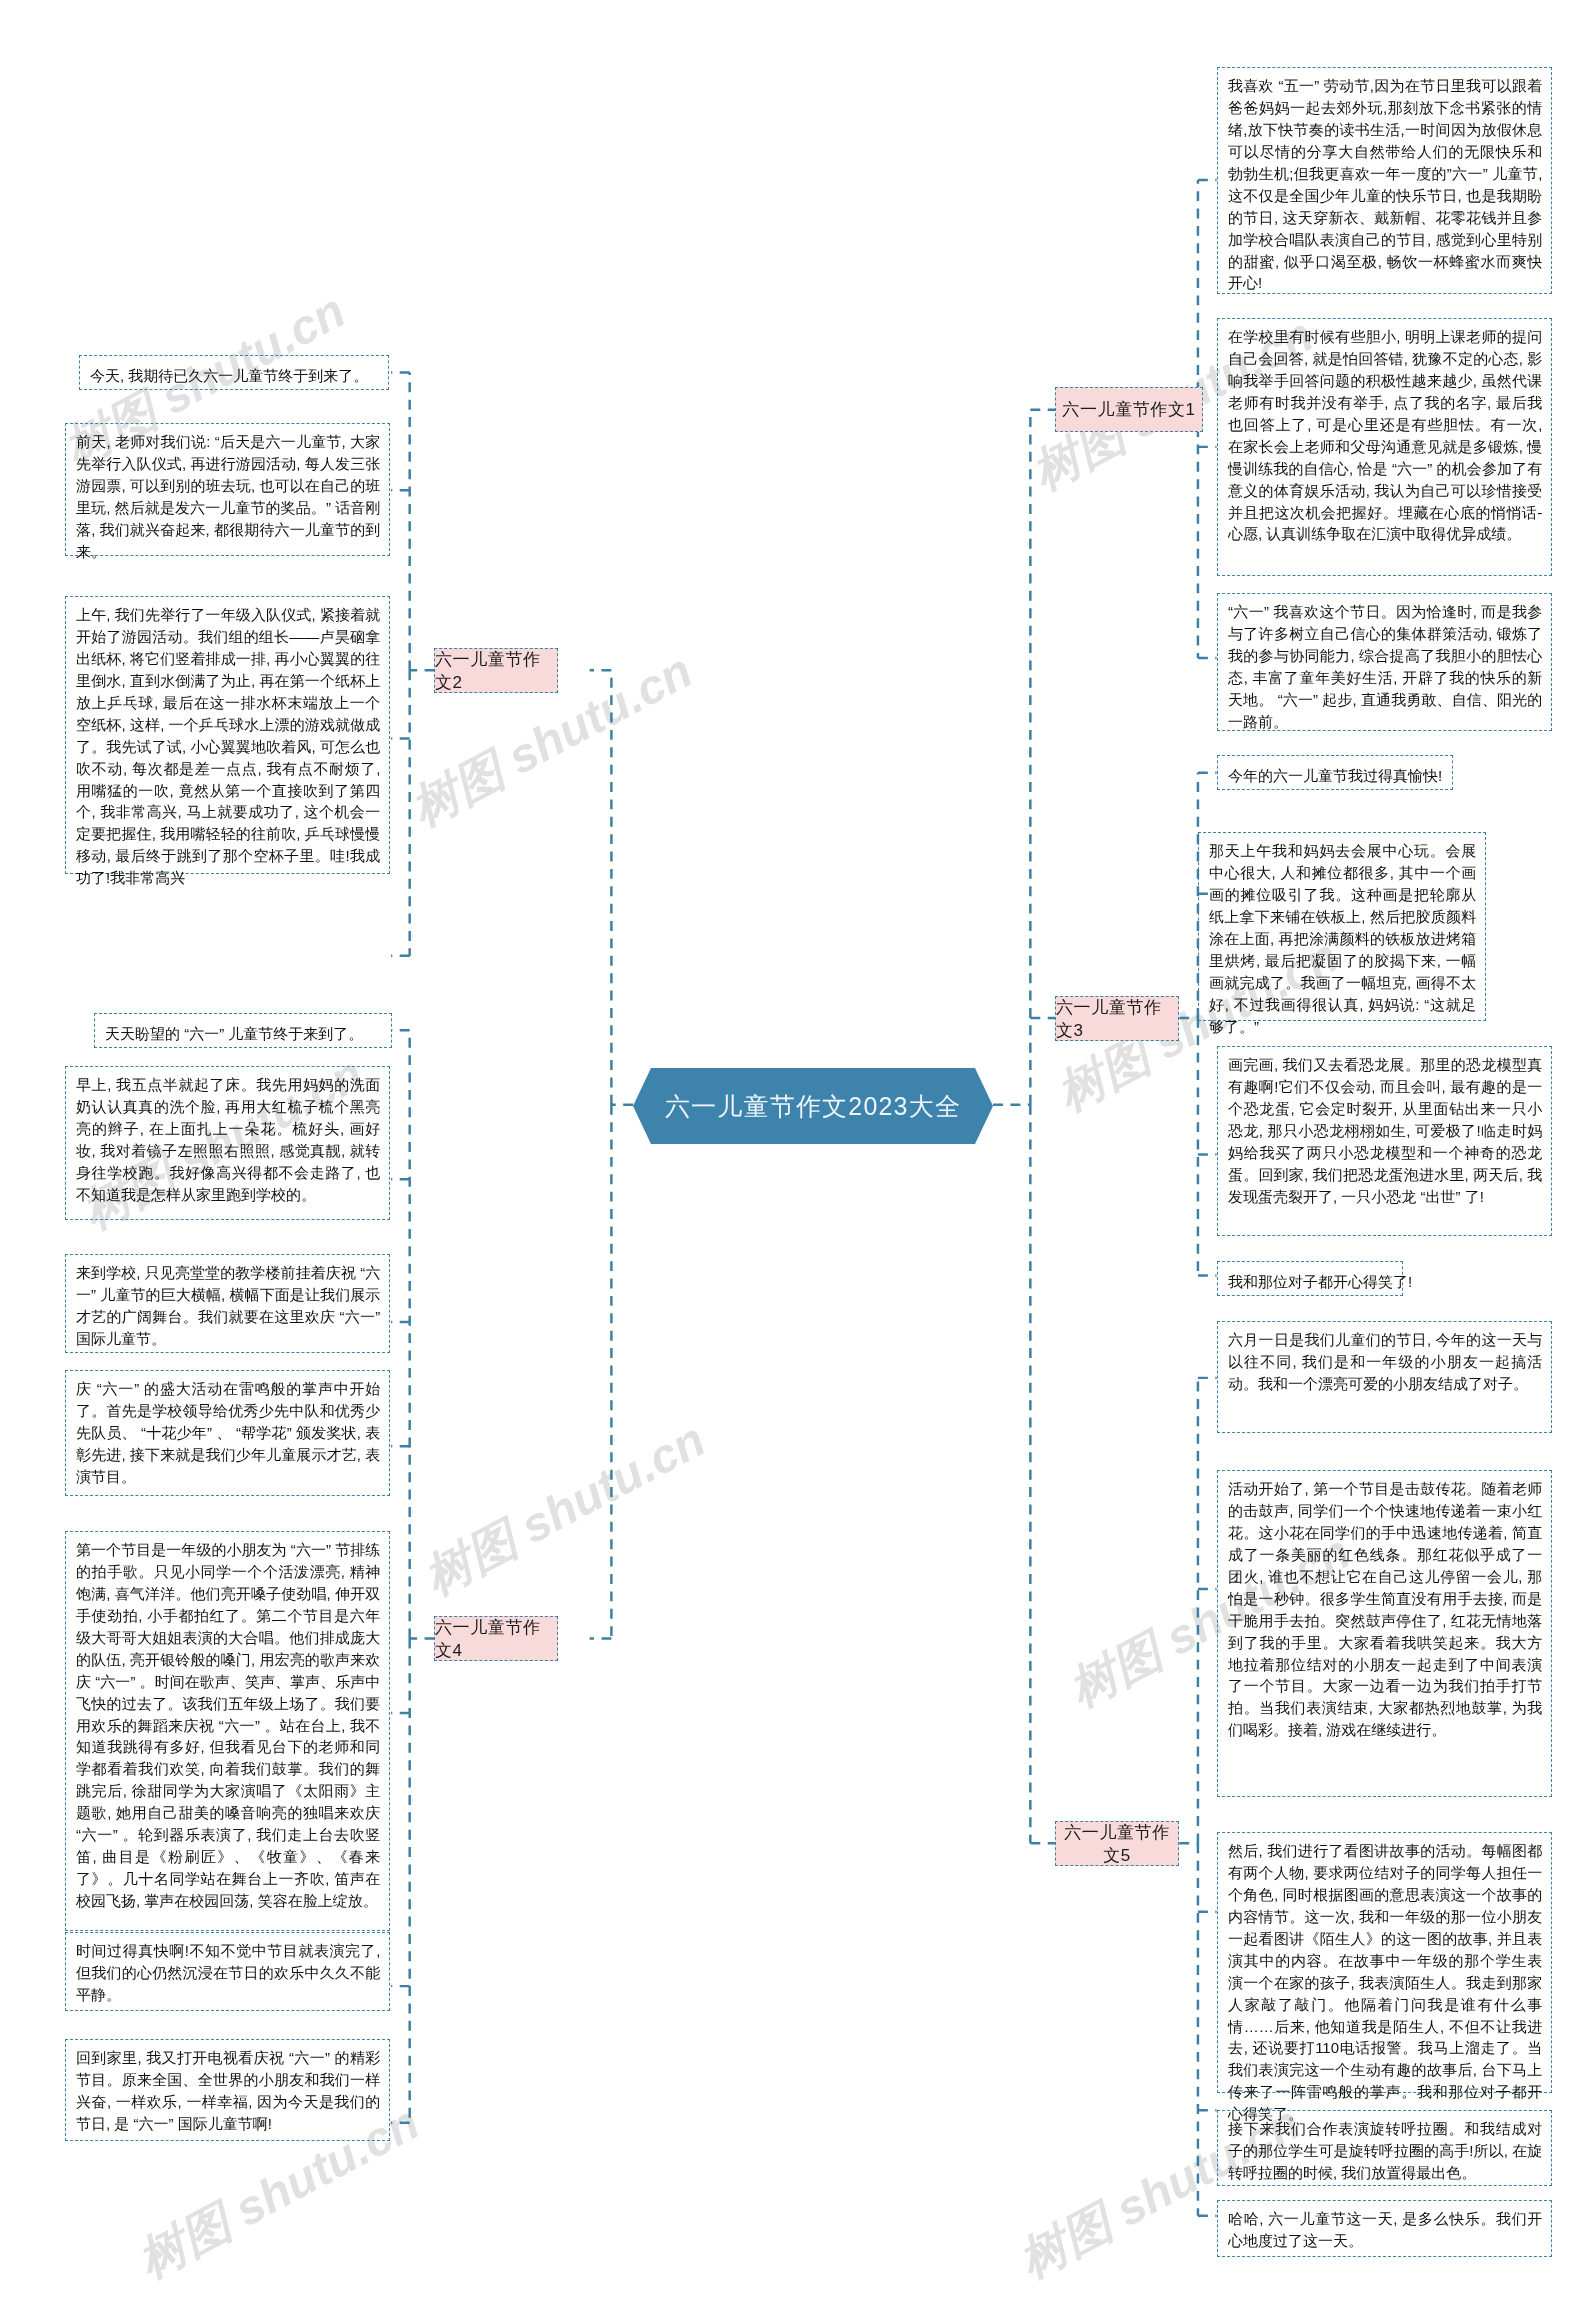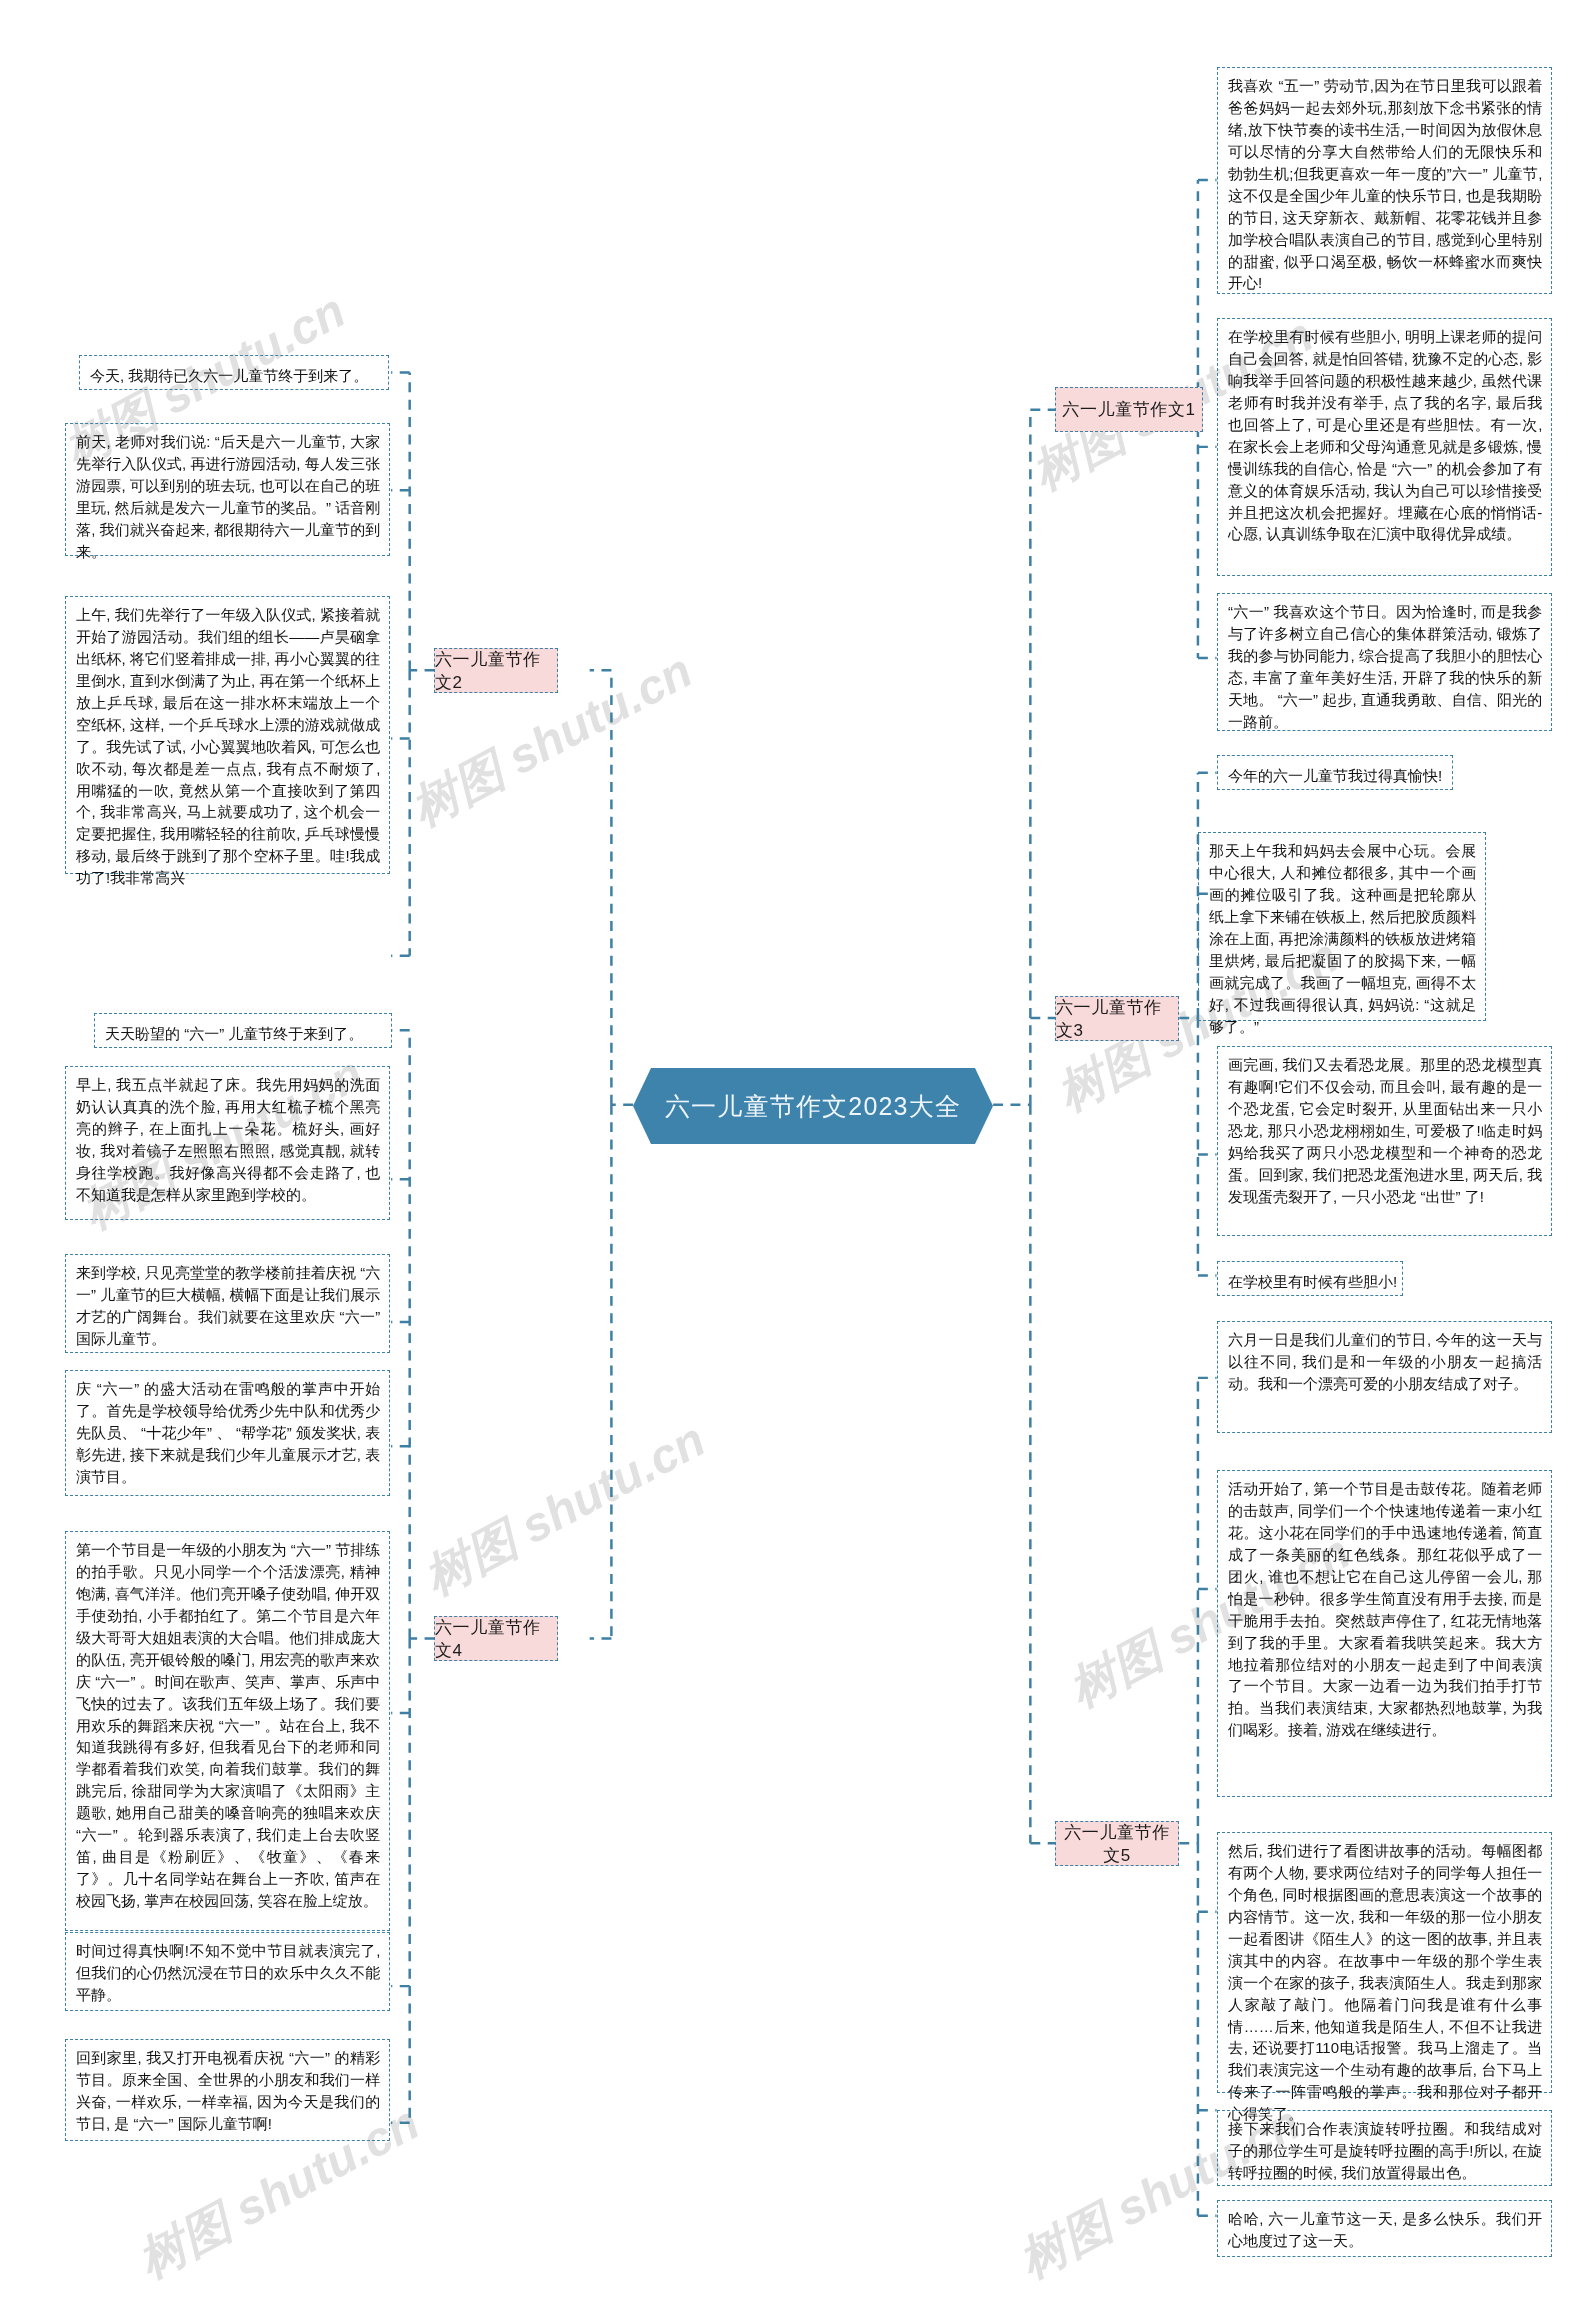--- a/index.html
+++ b/index.html
@@ -142,21 +142,21 @@
 
   <div class="leaf" style="left:1217px; top:67px; width:335px; height:227px;">我喜欢 “五一” 劳动节,因为在节日里我可以跟着爸爸妈妈一起去郊外玩,那刻放下念书紧张的情绪,放下快节奏的读书生活,一时间因为放假休息可以尽情的分享大自然带给人们的无限快乐和勃勃生机;但我更喜欢一年一度的”六一” 儿童节,这不仅是全国少年儿童的快乐节日, 也是我期盼的节日, 这天穿新衣、戴新帽、花零花钱并且参加学校合唱队表演自己的节目, 感觉到心里特别的甜蜜, 似乎口渴至极, 畅饮一杯蜂蜜水而爽快开心!</div>
   <div class="leaf" style="left:1217px; top:318px; width:335px; height:258px;">在学校里有时候有些胆小, 明明上课老师的提问自己会回答, 就是怕回答错, 犹豫不定的心态, 影响我举手回答问题的积极性越来越少, 虽然代课老师有时我并没有举手, 点了我的名字, 最后我也回答上了, 可是心里还是有些胆怯。有一次, 在家长会上老师和父母沟通意见就是多锻炼, 慢慢训练我的自信心, 恰是 “六一” 的机会参加了有意义的体育娱乐活动, 我认为自己可以珍惜接受并且把这次机会把握好。埋藏在心底的悄悄话-心愿, 认真训练争取在汇演中取得优异成绩。</div>
   <div class="leaf" style="left:1217px; top:593px; width:335px; height:138px;">“六一” 我喜欢这个节日。因为恰逢时, 而是我参与了许多树立自己信心的集体群策活动, 锻炼了我的参与协同能力, 综合提高了我胆小的胆怯心态, 丰富了童年美好生活, 开辟了我的快乐的新天地。 “六一” 起步, 直通我勇敢、自信、阳光的一路前。</div>
 
   <div class="branch" style="left:1055px; top:996px; width:124px; height:45px;">六一儿童节作文3</div>
 
   <div class="leaf one-line" style="left:1217px; top:755px; width:236px; height:35px;">今年的六一儿童节我过得真愉快!</div>
   <div class="leaf" style="left:1198px; top:832px; width:288px; height:189px;">那天上午我和妈妈去会展中心玩。会展中心很大, 人和摊位都很多, 其中一个画画的摊位吸引了我。这种画是把轮廓从纸上拿下来铺在铁板上, 然后把胶质颜料涂在上面, 再把涂满颜料的铁板放进烤箱里烘烤, 最后把凝固了的胶揭下来, 一幅画就完成了。我画了一幅坦克, 画得不太好, 不过我画得很认真, 妈妈说: “这就足够了。”</div>
   <div class="leaf" style="left:1217px; top:1046px; width:335px; height:190px;">画完画, 我们又去看恐龙展。那里的恐龙模型真有趣啊!它们不仅会动, 而且会叫, 最有趣的是一个恐龙蛋, 它会定时裂开, 从里面钻出来一只小恐龙, 那只小恐龙栩栩如生, 可爱极了!临走时妈妈给我买了两只小恐龙模型和一个神奇的恐龙蛋。回到家, 我们把恐龙蛋泡进水里, 两天后, 我发现蛋壳裂开了, 一只小恐龙 “出世” 了!</div>
-  <div class="leaf one-line" style="left:1217px; top:1261px; width:186px; height:35px;">在学校里有时候有些胆小!</div>
+  <div class="leaf one-line" style="left:1217px; top:1261px; width:186px; height:35px;">我和那位对子都开心得笑了!</div>
 
   <div class="branch" style="left:1055px; top:1821px; width:124px; height:45px;text-align:center;">六一儿童节作文5</div>
 
   <div class="leaf" style="left:1217px; top:1321px; width:335px; height:112px;">六月一日是我们儿童们的节日, 今年的这一天与以往不同, 我们是和一年级的小朋友一起搞活动。我和一个漂亮可爱的小朋友结成了对子。</div>
   <div class="leaf" style="left:1217px; top:1470px; width:335px; height:327px;">活动开始了, 第一个节目是击鼓传花。随着老师的击鼓声, 同学们一个个快速地传递着一束小红花。这小花在同学们的手中迅速地传递着, 简直成了一条美丽的红色线条。那红花似乎成了一团火, 谁也不想让它在自己这儿停留一会儿, 那怕是一秒钟。很多学生简直没有用手去接, 而是干脆用手去拍。突然鼓声停住了, 红花无情地落到了我的手里。大家看着我哄笑起来。我大方地拉着那位结对的小朋友一起走到了中间表演了一个节目。大家一边看一边为我们拍手打节拍。当我们表演结束, 大家都热烈地鼓掌, 为我们喝彩。接着, 游戏在继续进行。</div>
   <div class="leaf" style="left:1217px; top:1832px; width:335px; height:261px;">然后, 我们进行了看图讲故事的活动。每幅图都有两个人物, 要求两位结对子的同学每人担任一个角色, 同时根据图画的意思表演这一个故事的内容情节。这一次, 我和一年级的那一位小朋友一起看图讲《陌生人》的这一图的故事, 并且表演其中的内容。在故事中一年级的那个学生表演一个在家的孩子, 我表演陌生人。我走到那家人家敲了敲门。他隔着门问我是谁有什么事情……后来, 他知道我是陌生人, 不但不让我进去, 还说要打110电话报警。我马上溜走了。当我们表演完这一个生动有趣的故事后, 台下马上传来了一阵雷鸣般的掌声。我和那位对子都开心得笑了。</div>
   <div class="leaf" style="left:1217px; top:2110px; width:335px; height:76px;">接下来我们合作表演旋转呼拉圈。和我结成对子的那位学生可是旋转呼拉圈的高手!所以, 在旋转呼拉圈的时候, 我们放置得最出色。</div>
   <div class="leaf" style="left:1217px; top:2200px; width:335px; height:57px;">哈哈, 六一儿童节这一天, 是多么快乐。我们开心地度过了这一天。</div>
 
   <div class="branch" style="left:434px; top:648px; width:124px; height:45px;">六一儿童节作文2</div>

